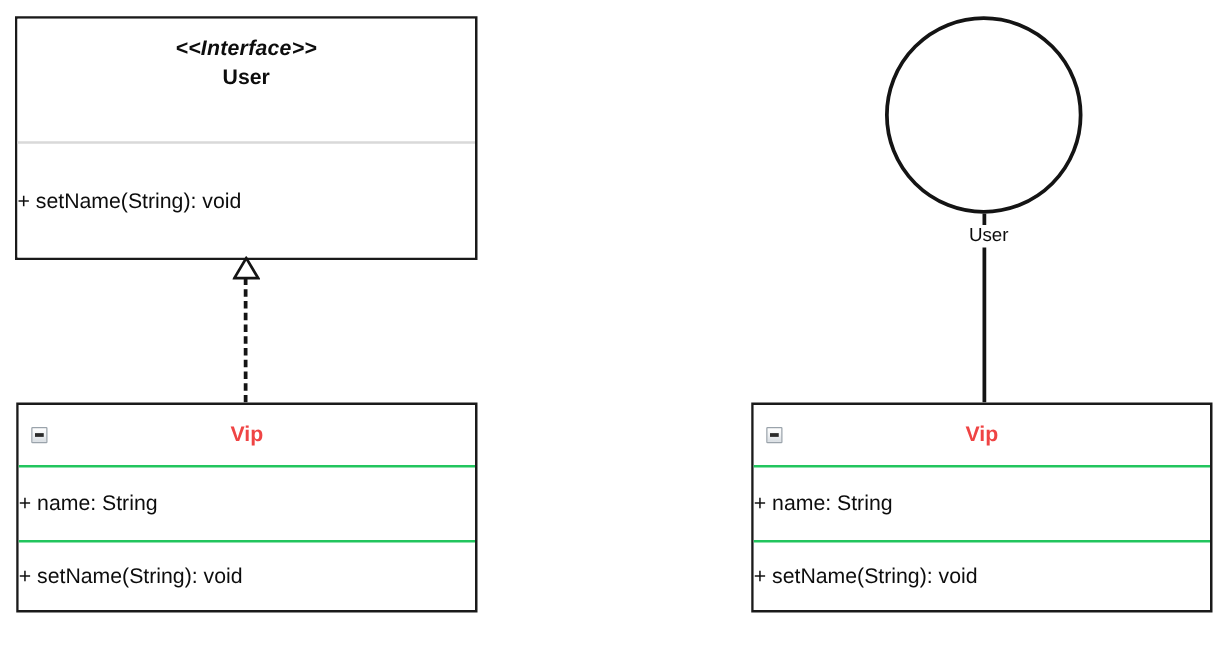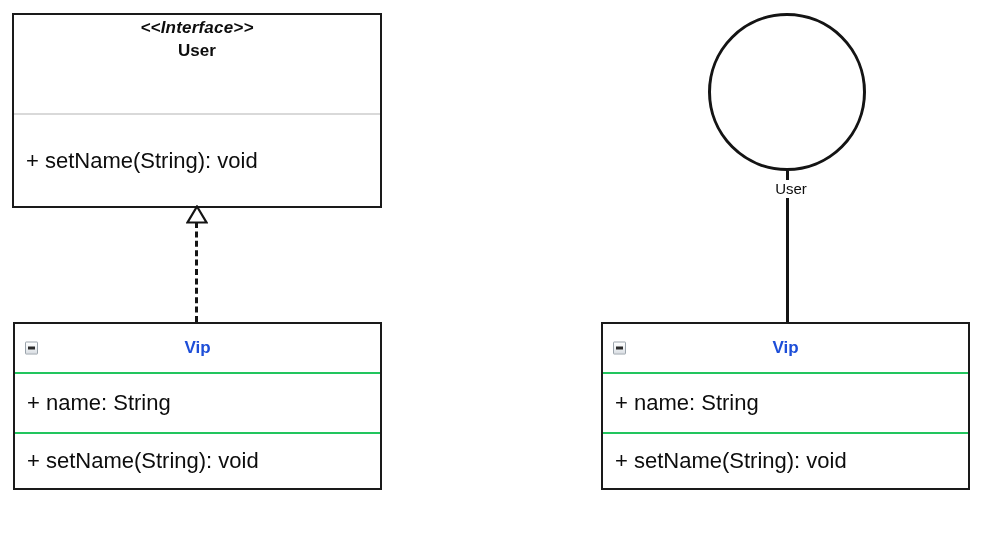--- a/index.html
+++ b/index.html
@@ -38,21 +38,21 @@
   }
   .compartment.sep-light {
     border-top: 2px solid #d9d9d9;
   }
 
   
   .iface-header {
     flex-direction: column;
     justify-content: flex-start;
     align-items: center;
-    padding-top: 2px;
+    padding-top: 13px;
   }
   .stereotype {
     font-size: 17px;
     font-style: italic;
     font-weight: bold;
     color: #0d0d0d;
     line-height: 22px;
     letter-spacing: 0.2px;
   }
   .iface-name {
@@ -62,21 +62,21 @@
     line-height: 23px;
   }
 
   
   .class-header {
     justify-content: center;
   }
   .class-name {
     font-size: 17px;
     font-weight: bold;
-    color: #1d4ed8;
+    color: #ef4444;
     line-height: 20px;
   }
 
   
   .collapse-icon {
     position: absolute;
     left: 10px;
     top: 50%;
     transform: translateY(-50%);
     width: 13px;
@@ -90,23 +90,22 @@
     justify-content: center;
   }
   .collapse-icon .bar {
     width: 7px;
     height: 3px;
     background: #2b2b2b;
   }
 
   
   .member {
-    font-size: 22px;
-    color: #0d0d0d;
-    padding-left: 12px;
+    font-size: 17px;
+    color: #0d0d0d;
     line-height: 20px;
     white-space: nowrap;
   }
 
   
   .connector {
     position: absolute;
   }
   .dashed-line {
     border-left: 3px dashed #141414;

